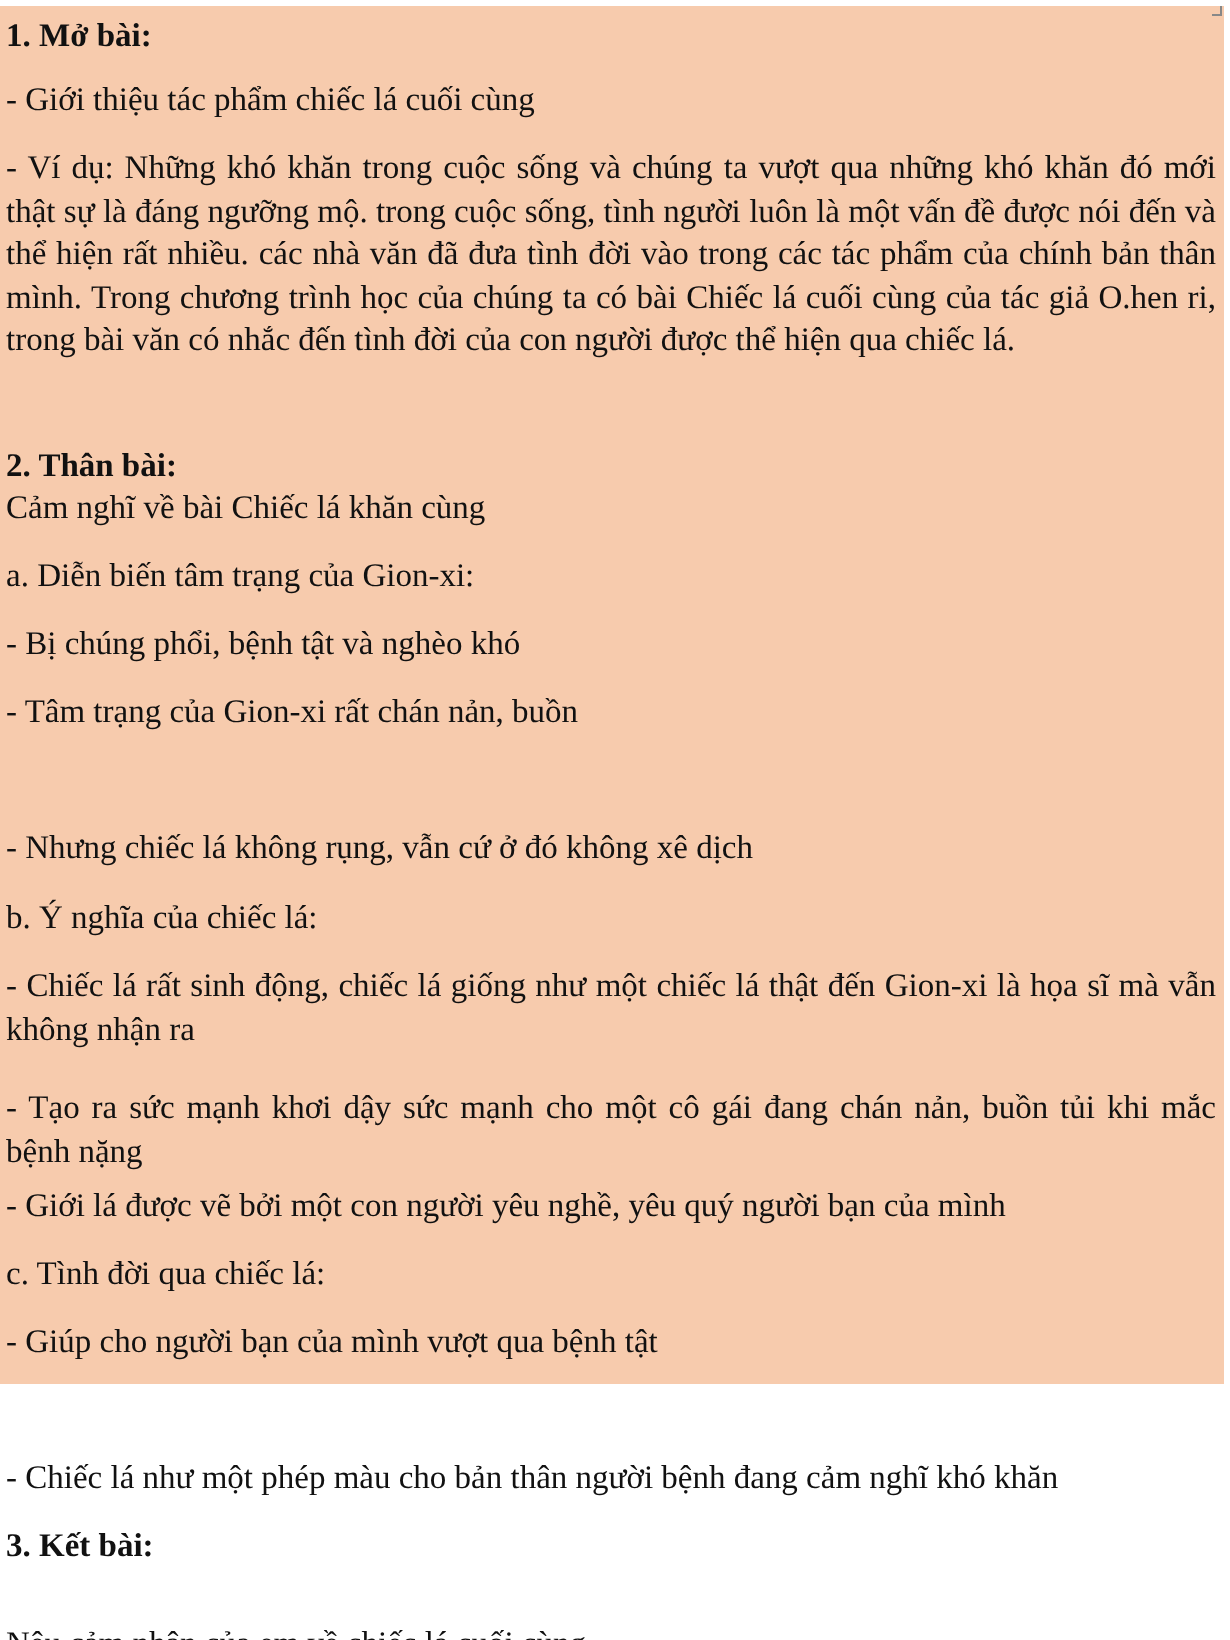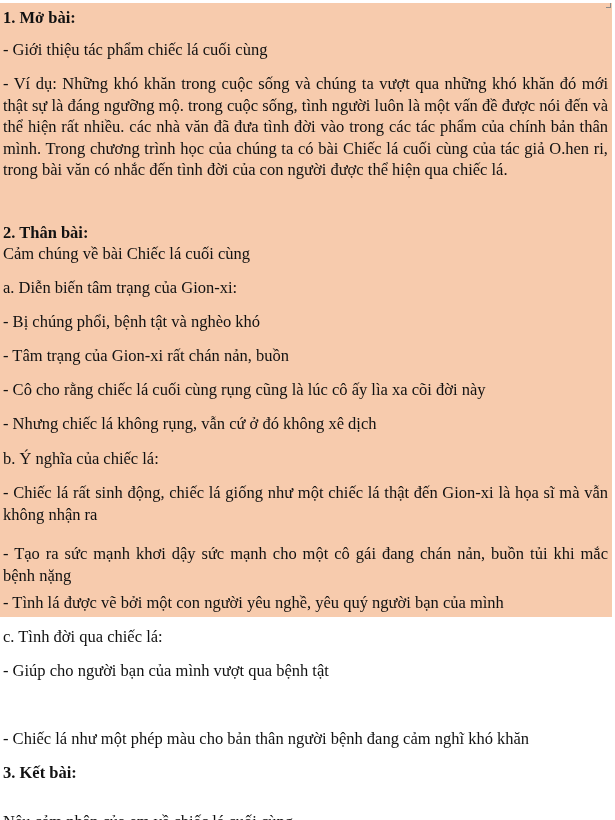--- a/index.html
+++ b/index.html
@@ -11,21 +11,21 @@
       width: 615px;
       height: 820px;
       overflow: hidden;
       position: relative;
     }
     .page {
       position: absolute;
       left: 0;
       top: 3px;
       width: 612px;
-      height: 614px;
+      height: 689px;
       background: #f7cbad;
       font-family: "Liberation Serif", serif;
       font-size: 16.5px;
       color: #111;
       box-sizing: border-box;
       padding: 0 3px;
     }
     .blk {
       position: absolute;
       left: 3px;
@@ -48,28 +48,27 @@
 </head>
 <body>
 
 <div class="page">
   <div class="corner-mark"></div>
 
   <p class="blk h" style="top:4px">1. Mở bài:</p>
   <p class="blk" style="top:36px">- Giới thiệu tác phẩm chiếc lá cuối cùng</p>
   <p class="blk" style="top:70px">- Ví dụ: Những khó khăn trong cuộc sống và chúng ta vượt qua những khó khăn đó mới thật sự là đáng ngưỡng mộ. trong cuộc sống, tình người luôn là một vấn đề được nói đến và thể hiện rất nhiều. các nhà văn đã đưa tình đời vào trong các tác phẩm của chính bản thân mình. Trong chương trình học của chúng ta có bài Chiếc lá cuối cùng của tác giả O.hen ri, trong bài văn có nhắc đến tình đời của con người được thể hiện qua chiếc lá.</p>
   <p class="blk h" style="top:219px">2. Thân bài:</p>
-  <p class="blk" style="top:240px">Cảm chúng về bài Chiếc lá cuối cùng</p>
+  <p class="blk" style="top:240px">Cảm nghĩ về bài Chiếc lá khăn cùng</p>
   <p class="blk" style="top:274px">a. Diễn biến tâm trạng của Gion-xi:</p>
   <p class="blk" style="top:308px">- Bị chúng phổi, bệnh tật và nghèo khó</p>
   <p class="blk" style="top:342px">- Tâm trạng của Gion-xi rất chán nản, buồn</p>
-  <p class="blk" style="top:376px">- Cô cho rằng chiếc lá cuối cùng rụng cũng là lúc cô ấy lìa xa cõi đời này</p>
   <p class="blk" style="top:410px">- Nhưng chiếc lá không rụng, vẫn cứ ở đó không xê dịch</p>
   <p class="blk" style="top:445px">b. Ý nghĩa của chiếc lá:</p>
   <p class="blk" style="top:479px">- Chiếc lá rất sinh động, chiếc lá giống như một chiếc lá thật đến Gion-xi là họa sĩ mà vẫn không nhận ra</p>
   <p class="blk" style="top:540px">- Tạo ra sức mạnh khơi dậy sức mạnh cho một cô gái đang chán nản, buồn tủi khi mắc bệnh nặng</p>
-  <p class="blk" style="top:589px">- Tình lá được vẽ bởi một con người yêu nghề, yêu quý người bạn của mình</p>
+  <p class="blk" style="top:589px">- Giới lá được vẽ bởi một con người yêu nghề, yêu quý người bạn của mình</p>
   <p class="blk" style="top:657px">- Giúp cho người bạn của mình vượt qua bệnh tật</p>
   <p class="blk" style="top:623px">c. Tình đời qua chiếc lá:</p>
   <p class="blk" style="top:725px">- Chiếc lá như một phép màu cho bản thân người bệnh đang cảm nghĩ khó khăn</p>
   <p class="blk h" style="top:759px">3. Kết bài:</p>
   <p class="blk" style="top:808px">Nêu cảm nhận của em về chiếc lá cuối cùng</p>
 </div>
 
 </body></html>

